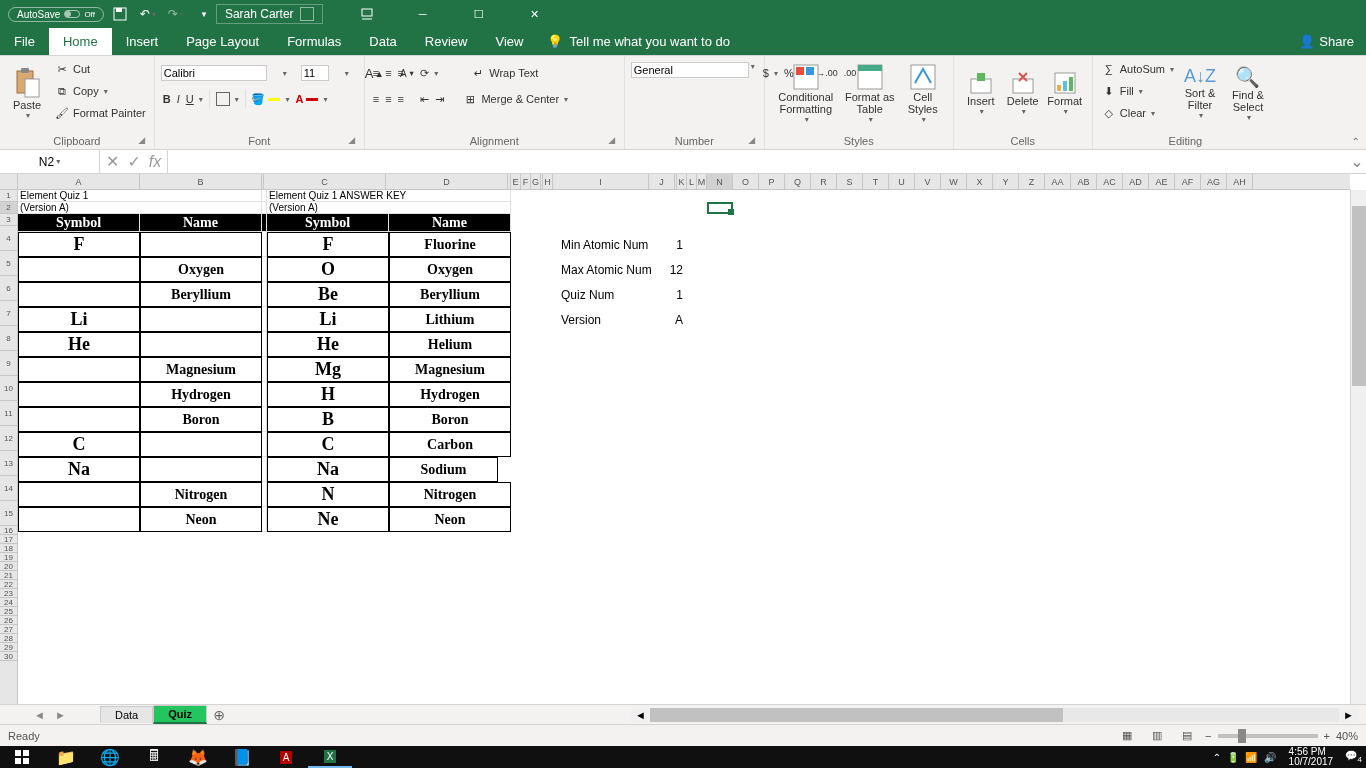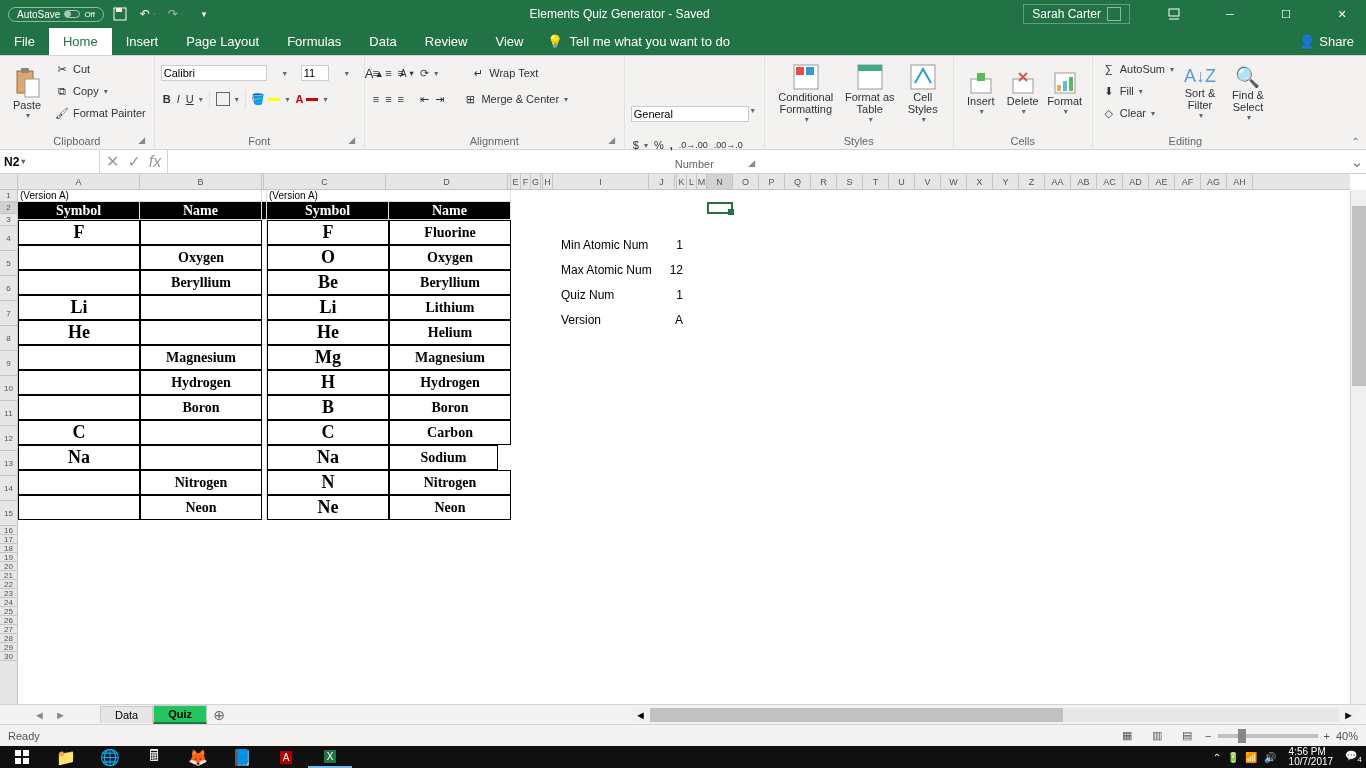--- a/index.html
+++ b/index.html
@@ -35,21 +35,21 @@
 .rbtn-big { width: 42px; height: 70px; }
 .rbtn-row { display: flex; align-items: center; gap: 3px; padding: 1px 2px; cursor: pointer; font-size: 11px; color: #333; height: 22px; }
 .rbtn-icon { width: 16px; height: 16px; display: inline-flex; align-items: center; justify-content: center; }
 .vdiv { width: 1px; background: #e1e1e1; height: 60px; margin: 4px 4px 0; }
 .font-select { border: 1px solid #ccc; background: #fff; font-size: 11px; padding: 1px 2px; }
 .dd-caret { font-size: 8px; color: #666; margin-left: 2px; }
 .ribbon-collapse { position: absolute; right: 6px; bottom: 2px; font-size: 10px; color: #666; cursor: pointer; }
 
 
 .formula-bar { height: 24px; display: flex; border-bottom: 1px solid #d4d4d4; background: #fff; }
-.name-box { width: 100px; border-right: 1px solid #d4d4d4; display: flex; align-items: center; padding: 0 4px; font-size: 12px; justify-content: flex-start; font-weight: bold; }
+.name-box { width: 100px; border-right: 1px solid #d4d4d4; display: flex; align-items: center; padding: 0 4px; font-size: 12px; justify-content: center; }
 .fx-controls { display: flex; align-items: center; border-right: 1px solid #d4d4d4; padding: 0 6px; gap: 8px; color: #999; }
 .fx-input { flex: 1; display: flex; align-items: center; padding: 0 6px; font-size: 12px; }
 .formula-expand { width: 18px; display: flex; align-items: center; justify-content: center; color: #888; cursor: pointer; }
 
 
 .grid-area { position: absolute; top: 174px; bottom: 64px; left: 0; right: 0; overflow: hidden; background: #fff; }
 .col-headers { position: absolute; top: 0; left: 18px; right: 16px; height: 16px; display: flex; background: #e6e6e6; border-bottom: 1px solid #c6c6c6; }
 .corner { position: absolute; top: 0; left: 0; width: 18px; height: 16px; background: #e6e6e6; border-right: 1px solid #c6c6c6; border-bottom: 1px solid #c6c6c6; }
 .ch { border-right: 1px solid #c6c6c6; font-size: 9px; color: #555; display: flex; align-items: center; justify-content: center; background: #e6e6e6; }
 .ch.sel { background: #d2d2d2; }
@@ -110,21 +110,20 @@
     <div class="qat-btn">
         <svg width="14" height="14" viewBox="0 0 14 14">
           <rect x="1" y="1" width="12" height="12" fill="none" stroke="#fff"></rect>
           <rect x="3" y="1" width="6" height="4" fill="#fff"></rect>
         </svg>
       </div>
     <div class="qat-btn">↶<span class="dd-caret">▾</span></div>
     <div class="qat-btn" style="opacity:0.5;">↷<span class="dd-caret">▾</span></div>
     <div class="qat-btn" style="font-size:9px;">▾</div>
   </div>
-  <div class="titlebar-center">Elements Quiz Generator  -  Saved</div>
   <div class="titlebar-right">
     <div class="user-box">
       <span>Sarah Carter</span>
       <span style="width:14px;height:14px;border:1px solid rgba(255,255,255,0.5);"></span>
     </div>
     <div class="win-btn">
         <svg width="12" height="12" viewBox="0 0 12 12">
           <rect x="1" y="1" width="10" height="7" fill="none" stroke="#fff"></rect>
           <path d="M1 11h10" stroke="#fff"></path>
         </svg>
@@ -254,21 +253,21 @@
             <span class="rbtn-icon">⊞</span>
             <span>Merge &amp; Center</span>
             <span class="dd-caret">▾</span>
           </span>
       </div>
     </div>
     <div class="ribbon-group-label"><span>Alignment</span><span class="launcher">◢</span></div>
   </div>
 
   <div class="ribbon-group" style="width:140px;">
-    <div class="ribbon-group-content" style="flex-direction:column;gap:12px;padding-top:4px;margin-top:44px;">
+    <div class="ribbon-group-content" style="flex-direction:row;gap:6px;padding-top:4px;">
       <div style="display:flex;">
         <input class="font-select" style="width: 118px;" value="General">
           <span class="dd-caret">▾</span>
       </div>
       <div style="display:flex;gap:2px;">
         <span class="rbtn-row">$<span class="dd-caret">▾</span></span>
         <span class="rbtn-row">%</span>
         <span class="rbtn-row">
             <b>,</b>
           </span>
@@ -529,20 +528,25 @@
         <div style="position:absolute;top:450px;left:0;right:0;height:1px;background:#e0e0e0;"></div>
         <div style="position:absolute;top:459px;left:0;right:0;height:1px;background:#e0e0e0;"></div>
         <div style="position:absolute;top:468px;left:0;right:0;height:1px;background:#e0e0e0;"></div>
         <div style="position:absolute;top:477px;left:0;right:0;height:1px;background:#e0e0e0;"></div>
         <div style="position:absolute;top:486px;left:0;right:0;height:1px;background:#e0e0e0;"></div>
         <div style="position:absolute;top:495px;left:0;right:0;height:1px;background:#e0e0e0;"></div>
         <div style="position:absolute;top:504px;left:0;right:0;height:1px;background:#e0e0e0;"></div>
         <div style="position:absolute;top:513px;left:0;right:0;height:1px;background:#e0e0e0;"></div>
       </div>
       <div class="cell-row" style="height:12px;">
+        <div class="cell quiz-title" style="width:244px;">Element Quiz 1</div>
+        <div class="cell" style="width:2px;"></div>
+        <div class="cell quiz-title" style="width:244px;">Element Quiz 1 ANSWER KEY</div>
+      </div>
+      <div class="cell-row" style="height:12px;">
         <div class="cell quiz-title" style="width:244px;">(Version A)</div>
         <div class="cell" style="width:2px;"></div>
         <div class="cell quiz-title" style="width:244px;">(Version A)</div>
       </div>
       <div class="cell-row" style="height:18px;">
         <div class="cell quiz-hdr" style="width:122px;">Symbol</div>
         <div class="cell quiz-hdr" style="width:122px;">Name</div>
         <div class="cell" style="width:2px;background:#000;"></div>
         <div class="cell quiz-hdr" style="width:122px;">Symbol</div>
         <div class="cell quiz-hdr" style="width:122px;">Name</div>

